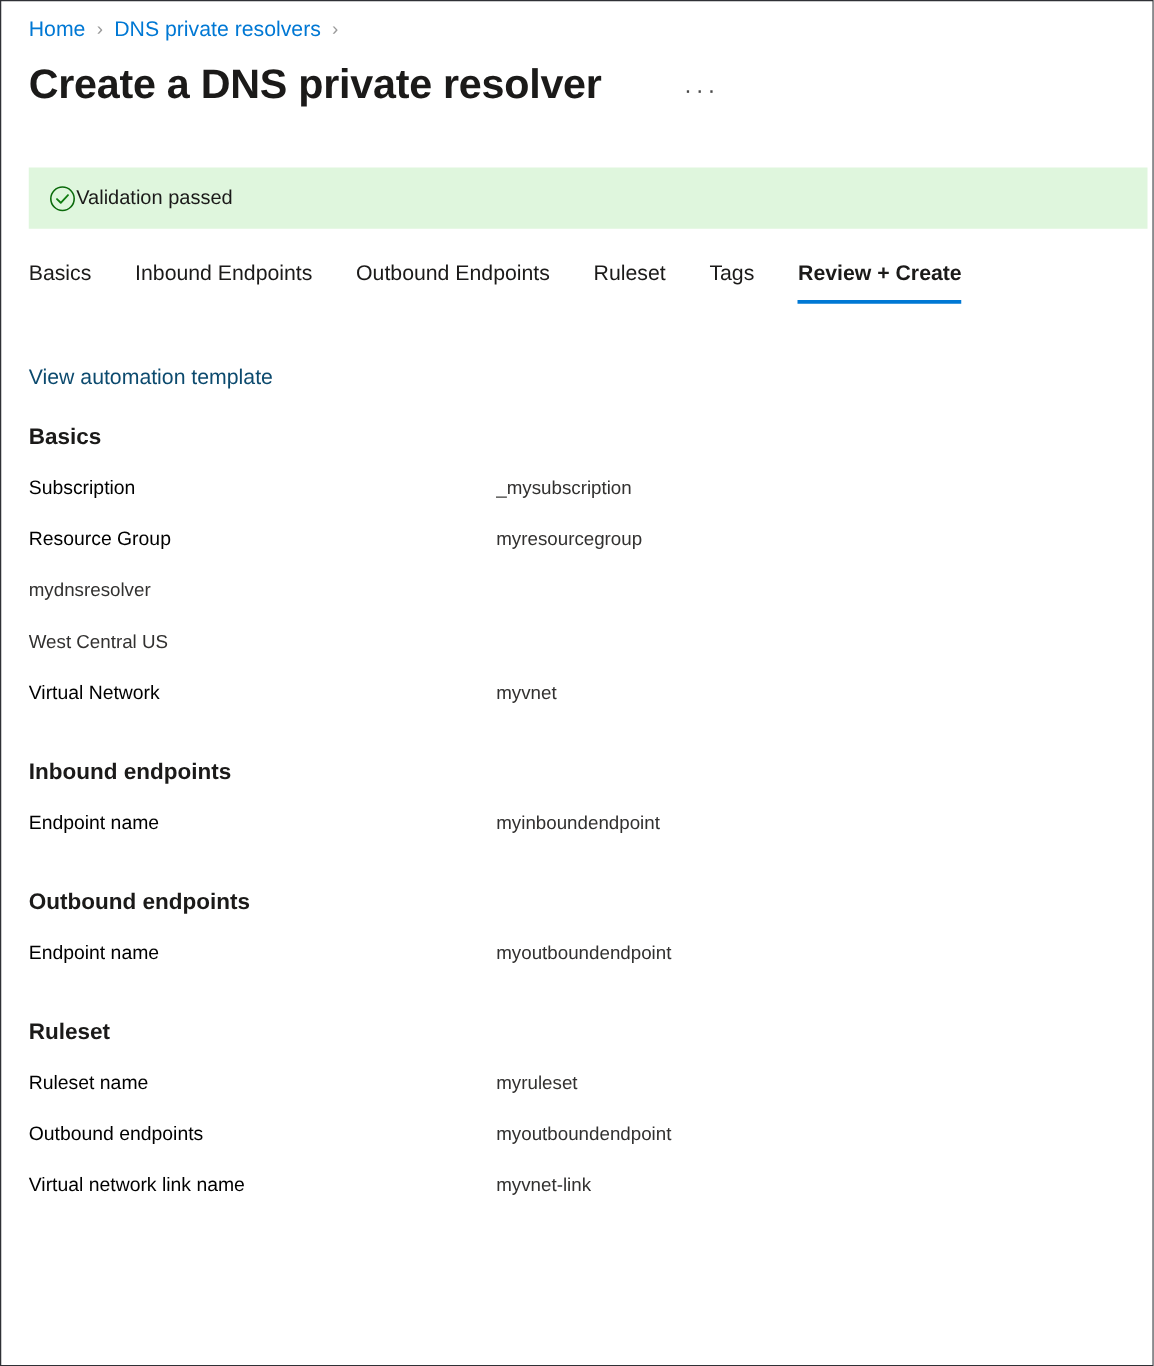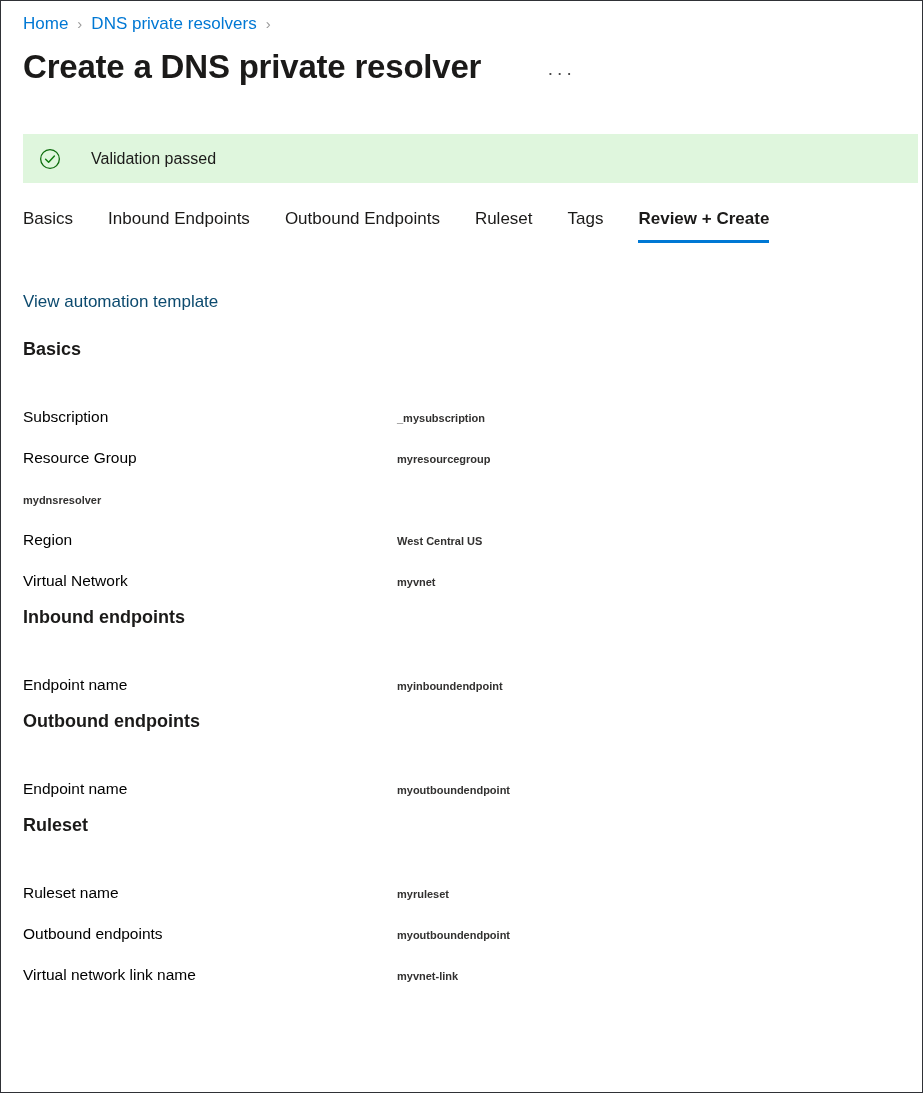--- a/index.html
+++ b/index.html
@@ -87,21 +87,21 @@
     box-sizing: border-box;
     padding-left: 16px;
   }
   .banner-icon {
     width: 22px;
     height: 22px;
     flex: 0 0 auto;
     display: block;
   }
   .banner-text {
-    margin-left: 30px;
+    margin-left: 0;
     font-size: 16px;
     color: #1b1a19;
   }
 
   
   .tabs {
     position: absolute;
     left: 22px;
     top: 208px;
     display: flex;
@@ -160,24 +160,23 @@
     height: 41px;
   }
   .kv-label {
     width: 374px;
     flex: 0 0 374px;
     font-size: 15.5px;
     font-weight: 400;
     color: #000000;
   }
   .kv-value {
-    font-size: 11px;
-    font-weight: 700;
+    font-size: 15px;
+    font-weight: 400;
     color: #323130;
-    margin-top: 30px;
   }
 </style>
 </head>
 <body>
 
 <div id="page">
 
   <div class="breadcrumb" id="breadcrumb">
       <span class="crumb">Home</span>
       <span class="crumb-sep">›</span>
@@ -217,21 +216,20 @@
             <div class="kv-value">_mysubscription</div>
           </div>
           <div class="kv-row">
             <div class="kv-label">Resource Group</div>
             <div class="kv-value">myresourcegroup</div>
           </div>
           <div class="kv-row">
             <div class="kv-value">mydnsresolver</div>
           </div>
           <div class="kv-row">
-            <div class="kv-label">Region</div>
             <div class="kv-value">West Central US</div>
           </div>
           <div class="kv-row">
             <div class="kv-label">Virtual Network</div>
             <div class="kv-value">myvnet</div>
           </div>
         </div>
         <div class="section">
           <div class="section-heading">Inbound endpoints</div>
           <div class="kv-row">

